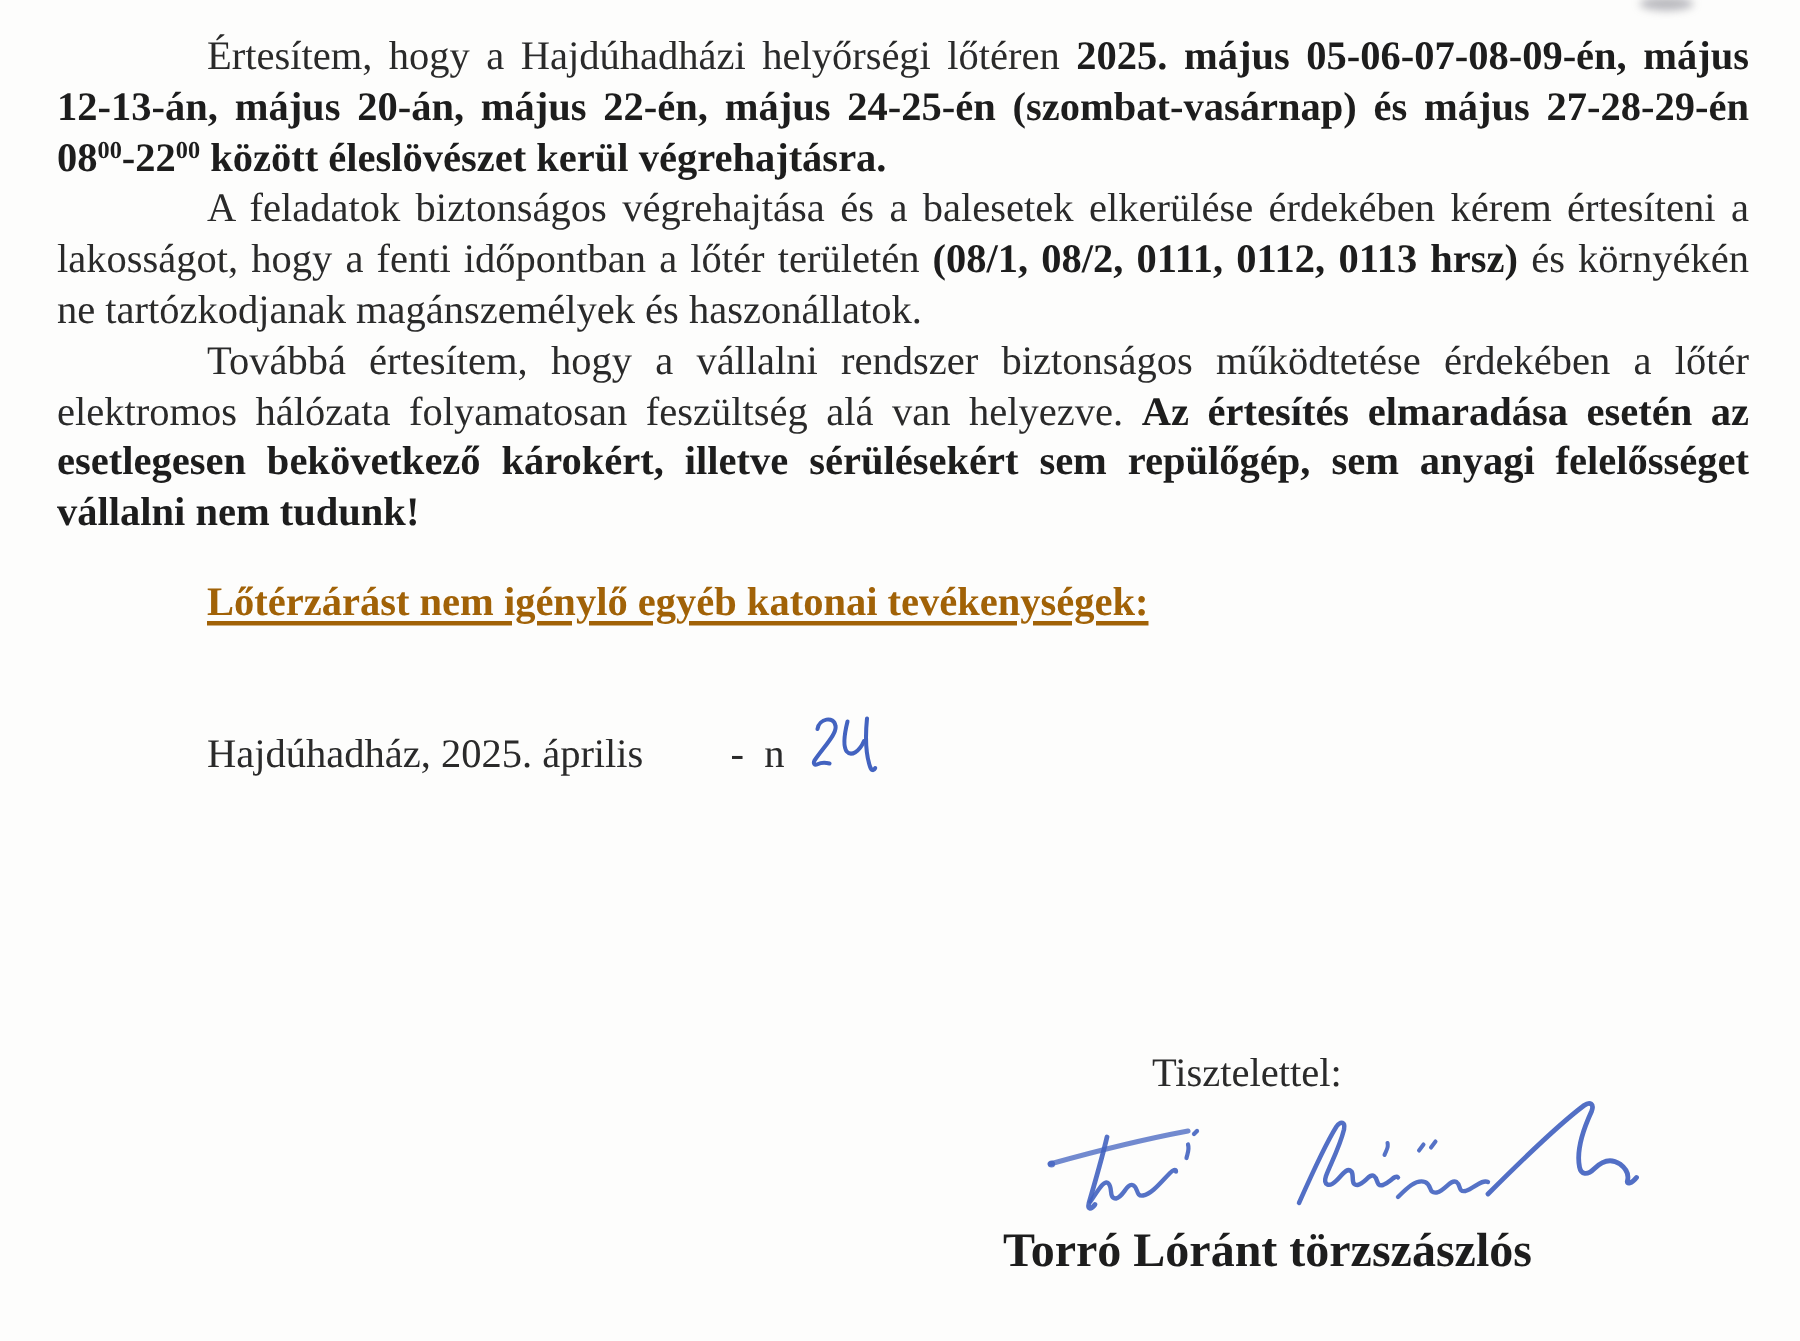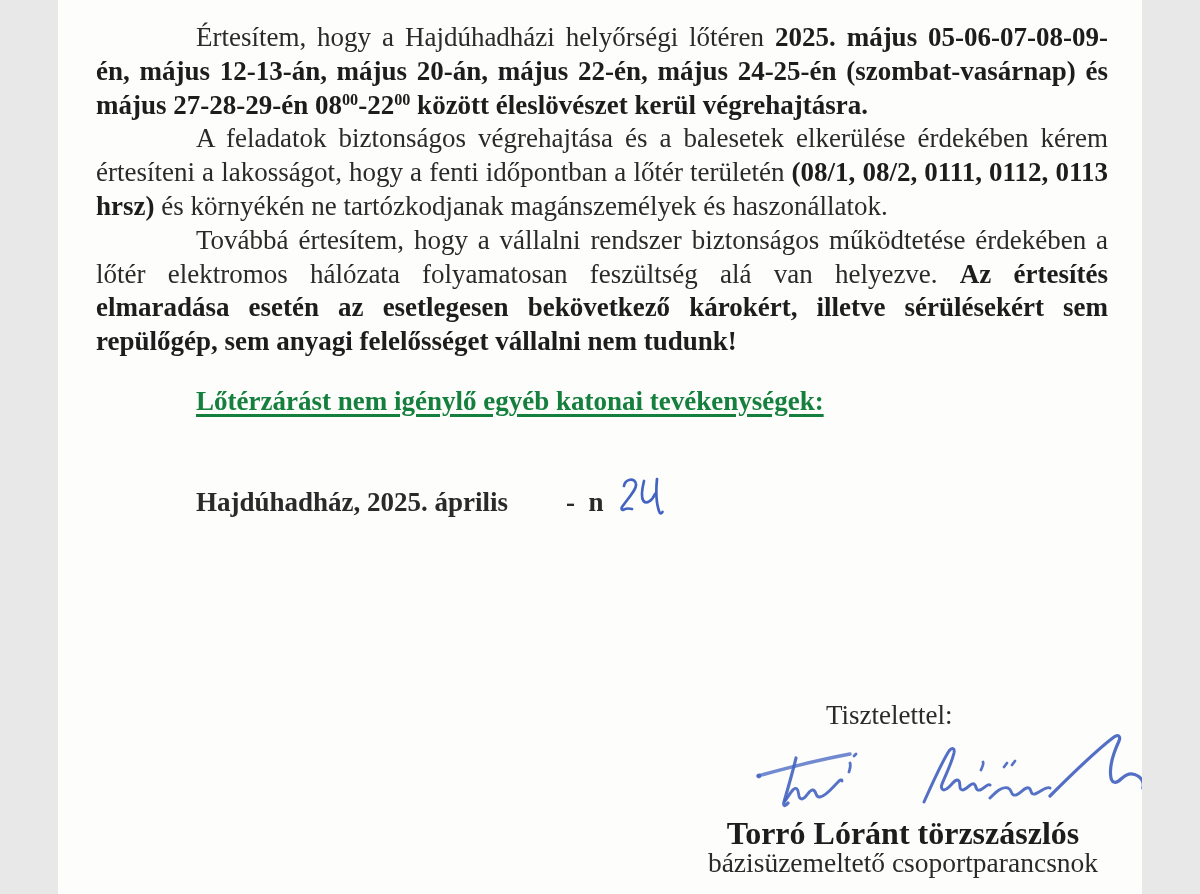--- a/index.html
+++ b/index.html
@@ -1,49 +1,48 @@
 <!DOCTYPE html>
 <html style="--paper: #fdfdfc; --textc: #2a2a2a; --ink: #4363c0;"><head>
 <meta charset="utf-8">
 <style>
   html,body{margin:0;padding:0;background:#e8e8e8;}
   .page{
     position:relative;
-    width:1084px;height:894px;
+    width:1200px;height:894px;
     margin:0 auto;
     background:var(--paper,#fdfdfc);
     font-family:"Liberation Serif", serif;
     color:var(--textc,#2a2a2a);
     overflow:hidden;
   }
   .doc-body{
     position:absolute;left:38px;right:34px;top:21px;
     font-size:27px;line-height:33.8px;
     text-align:justify;
   }
   .para{margin:0;text-indent:100px;}
   .bold{font-weight:bold;color:#1d1d1d;}
   .doc-body sup, .para sup{
     font-size:0.60em;line-height:0;vertical-align:baseline;
     position:relative;top:-0.55em;font-weight:bold;color:#1d1d1d;
   }
   .section-heading{
     margin:26px 0 0 0;
-    font-weight:bold;color:#15803d;
+    font-weight:bold;color:#a16207;
     text-decoration:underline;
     text-underline-offset:4px;
     text-decoration-thickness:2.5px;
     font-size:27px;line-height:33.8px;
   }
   .dateline{
     margin:56px 0 0 0;
     text-indent:100px;
     font-size:27px;line-height:33.8px;
     white-space:nowrap;
-    font-weight:bold;
   }
   .hand-day{
     display:inline-block;width:48px;height:42px;
     vertical-align:-6px;margin:0 2px 0 8px;
     color:var(--ink,#4363c0);
   }
   .salutation{
     position:absolute;left:768px;top:700px;
     font-size:27px;
   }
@@ -109,15 +108,14 @@
         <path d="M243,44 C244,41 246,39 245,36" stroke-width="2.7" opacity="0.9"></path>
         <path d="M266,41 L269,37" stroke-width="2.7" opacity="0.9"></path>
         <path d="M274,39 L277,35" stroke-width="2.7" opacity="0.9"></path>
         <path d="M252,72 C258,66 264,60 270,62 C275,64 272,70 278,69 C284,67 287,60 291,62 C294,64 292,69 297,68 C303,66 308,60 312,62" stroke-width="2.9" opacity="0.9"></path>
         <path d="M312,70 C330,52 356,26 376,11 C380,8 383,10 381,15 C375,28 371,42 373,52 C374,57 378,58 383,53 C388,48 394,46 400,50 C404,53 406,57 405,61 C404,64 408,63 411,59" stroke-width="3.2" opacity="0.92"></path>
       </g>
     </svg>
   </div>
 
   <div class="sig-name">Torró Lóránt törzszászlós</div>
-  <div class="sig-title">bázisüzemeltető csoportparancsnok</div>
 
 </div>
 
 </body></html>

